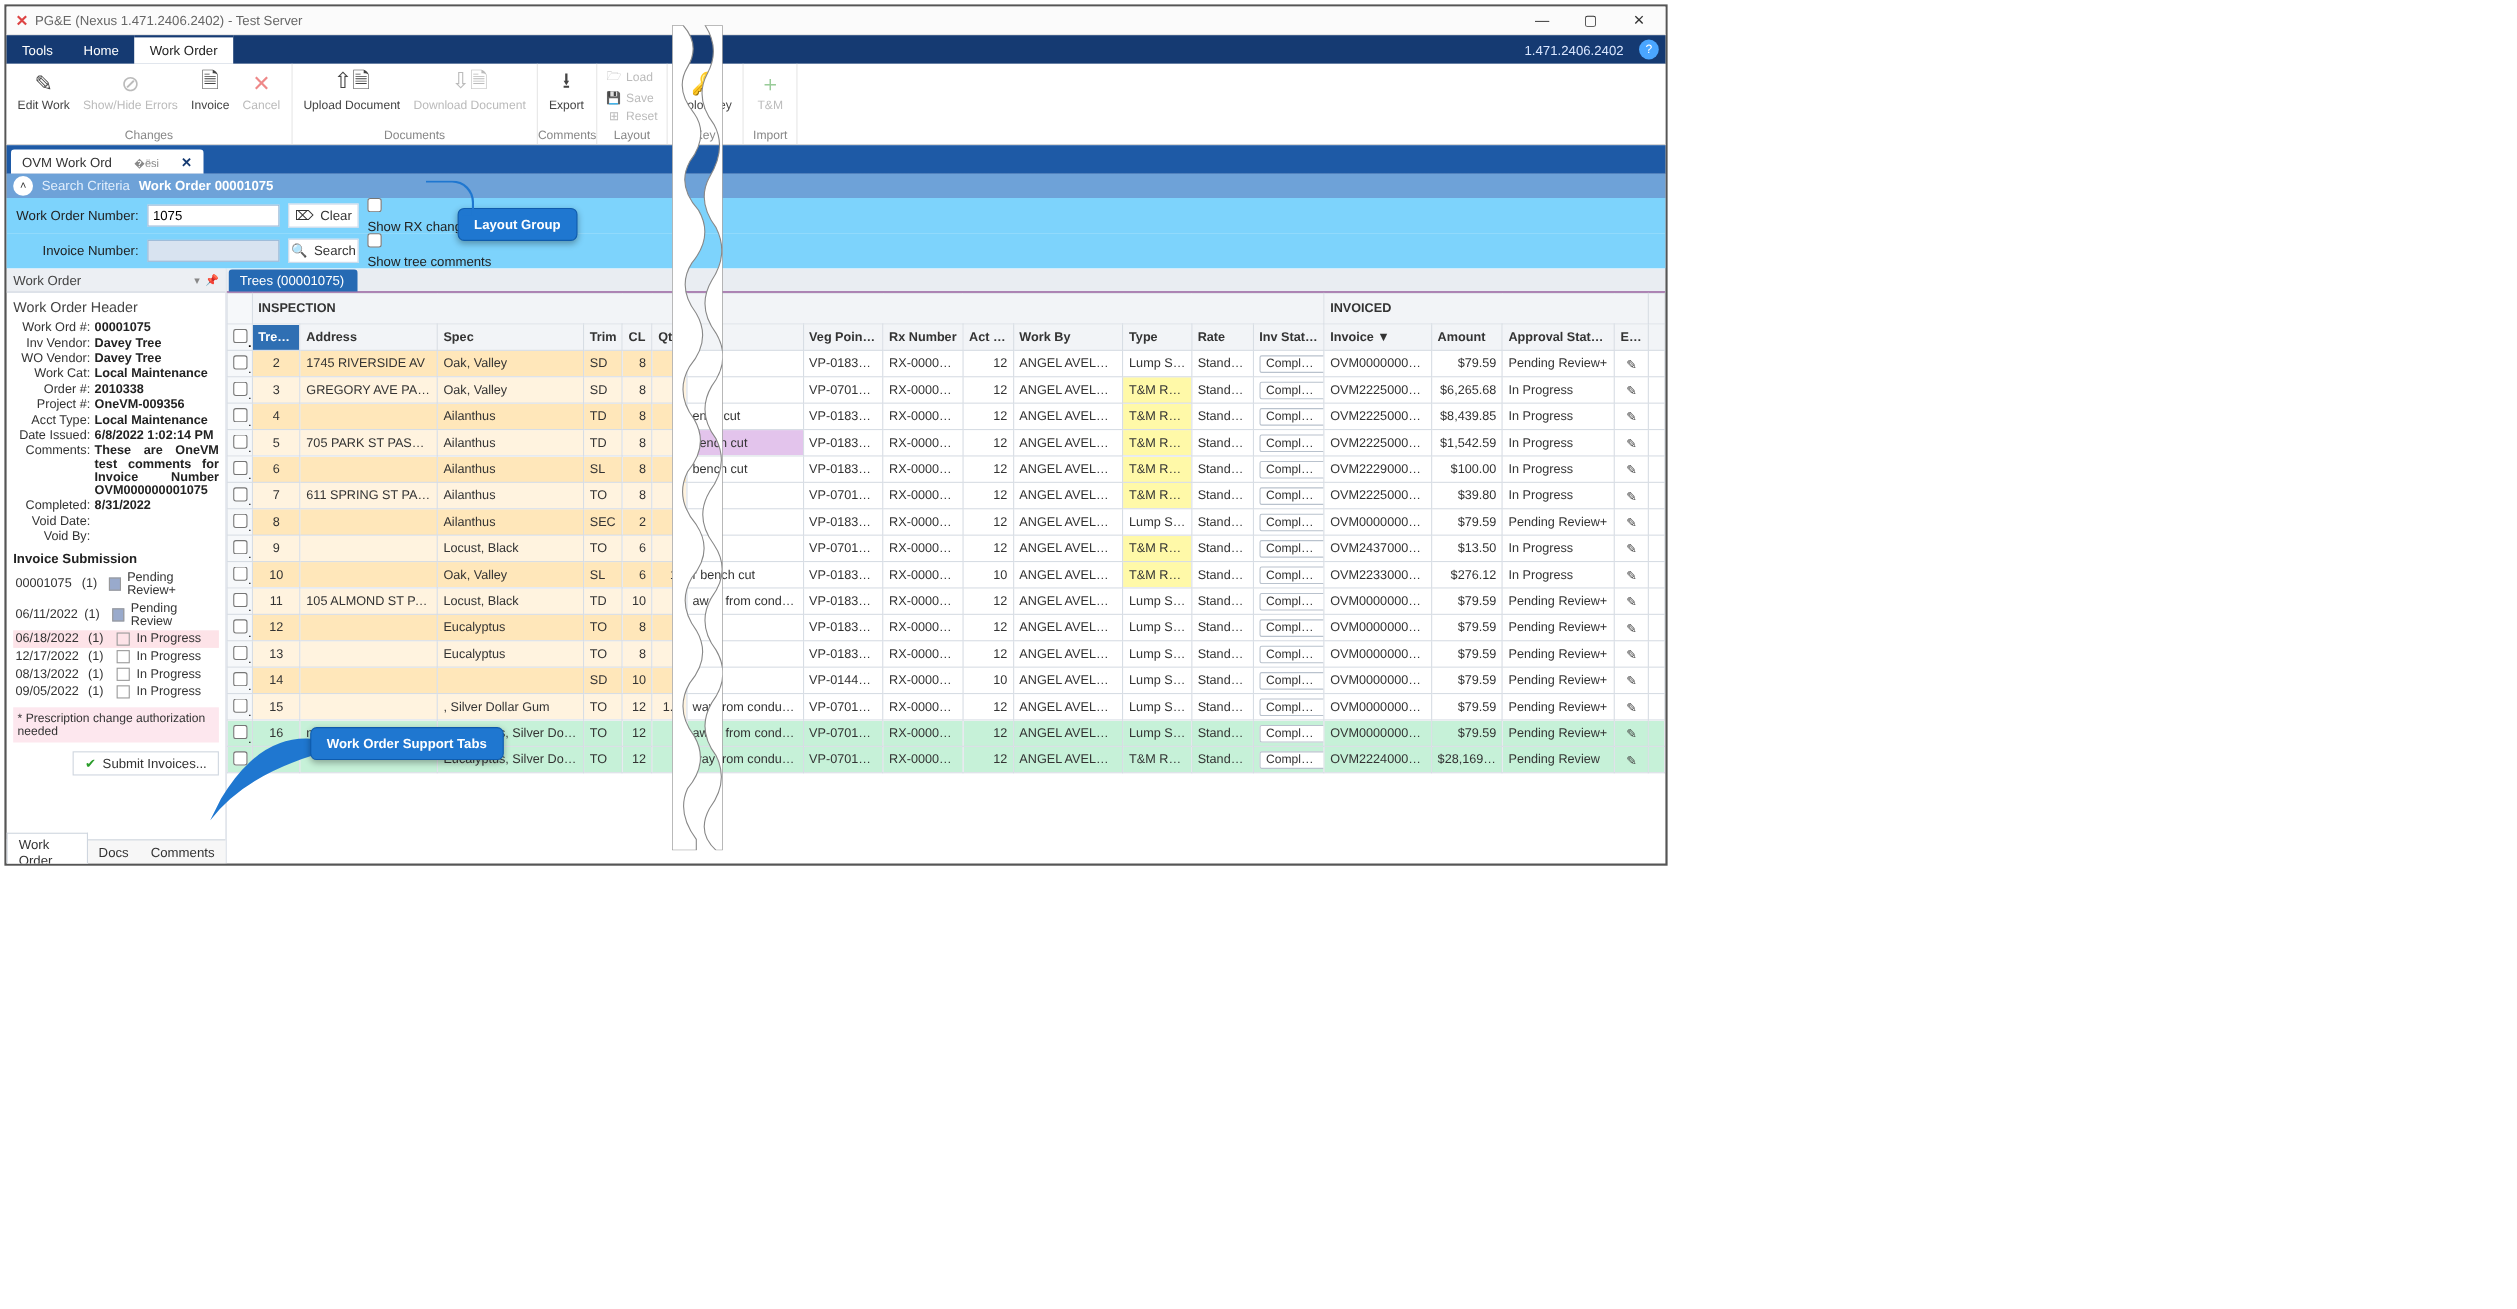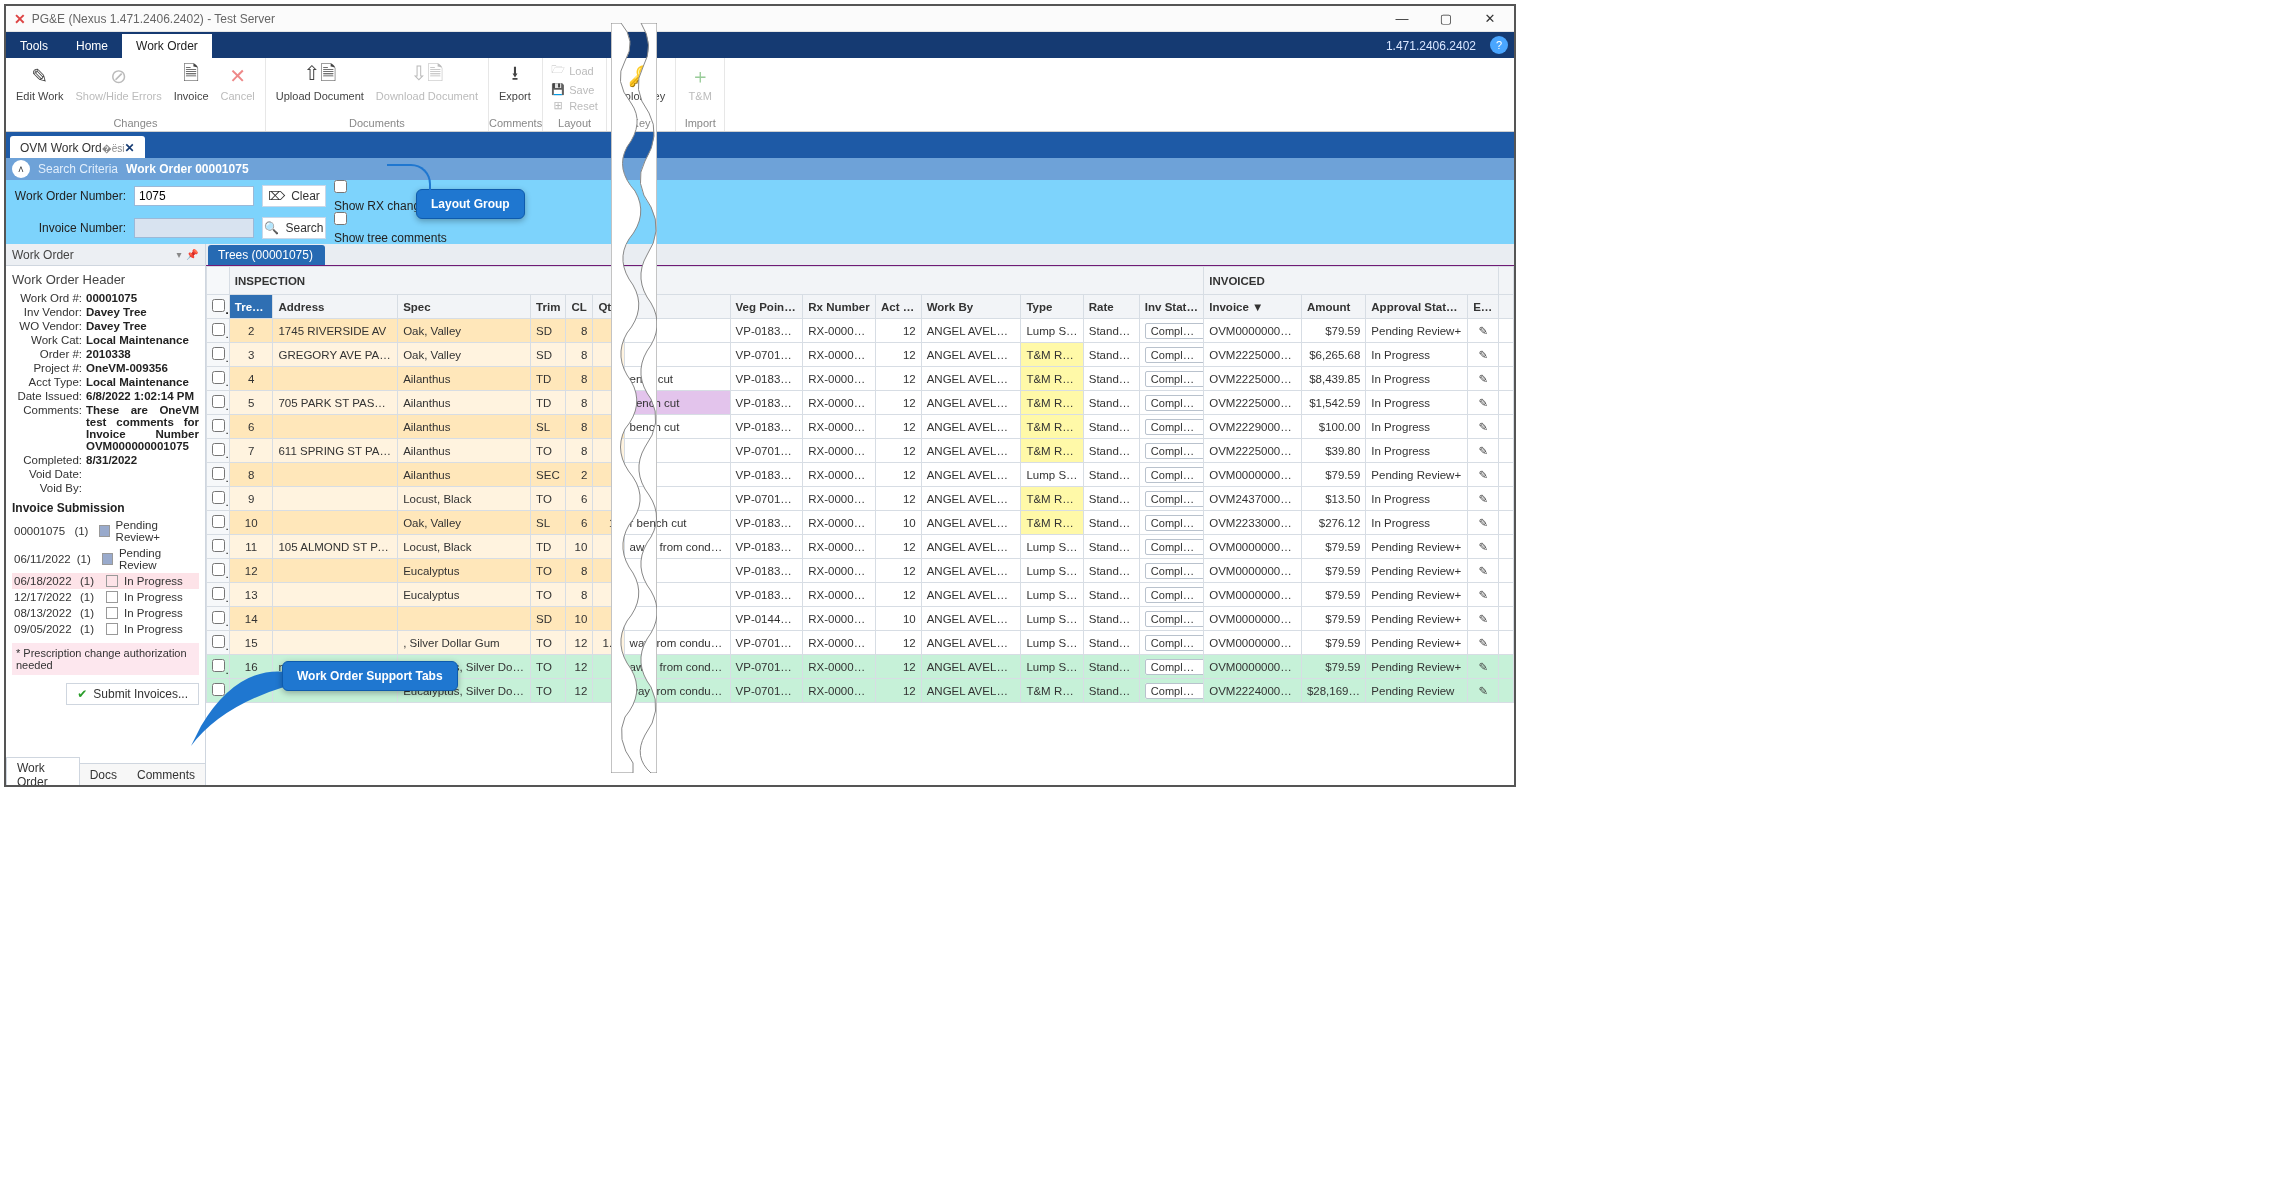--- a/index.html
+++ b/index.html
@@ -25,21 +25,21 @@
 .rlabel{text-align:center;font-size:11px;color:#888;padding-bottom:2px;}
 .rbtn{display:flex;flex-direction:column;align-items:center;padding:2px 6px;gap:2px;min-width:40px;color:#444;}
 .rbtn.dis{color:#bbb;}
 .rbtn .ric{font-size:20px;height:24px;display:flex;align-items:center;}
 .rbtn .rt{font-size:11px;text-align:center;line-height:1.15;}
 .rstack{display:flex;flex-direction:column;gap:1px;padding:2px 4px;}
 .rstack .sline{display:flex;align-items:center;gap:4px;color:#bbb;font-size:11px;padding:1px 4px;}
 .rstack .sline .si{width:14px;text-align:center;}
 
 .tabstrip{height:26px;background:linear-gradient(#1e5aa6,#1e5aa6);display:flex;align-items:flex-end;padding-left:4px;}
-.tabstrip .doctab{background:#fff;color:#333;height:22px;padding:2px 10px 0;font-size:12px;border-radius:3px 3px 0 0;display:flex;align-items:center;gap:0;}
+.tabstrip .doctab{background:#fff;color:#333;height:22px;padding:2px 10px 0;font-size:12px;border-radius:3px 3px 0 0;display:flex;align-items:center;gap:20px;}
 .tabstrip .doctab .pin{color:#888;font-size:10px;}
 .tabstrip .doctab .cls{color:#153a72;font-weight:bold;font-size:12px;}
 
 .searchbar{background:#6ea2d8;height:22px;display:flex;align-items:center;color:#fff;padding-left:6px;gap:8px;font-size:12px;}
 .searchbar .chev{width:18px;height:18px;border-radius:50%;background:#fff;color:#333;display:flex;align-items:center;justify-content:center;font-size:10px;}
 .searchbar .scl{color:#e1eefc;}
 .searchbar .sct{font-weight:600;}
 
 .critrow{background:#7dd3fc;padding:6px 8px;display:flex;align-items:center;gap:8px;height:32px;}
 .critrow label{width:112px;text-align:right;font-size:12px;color:#222;}

